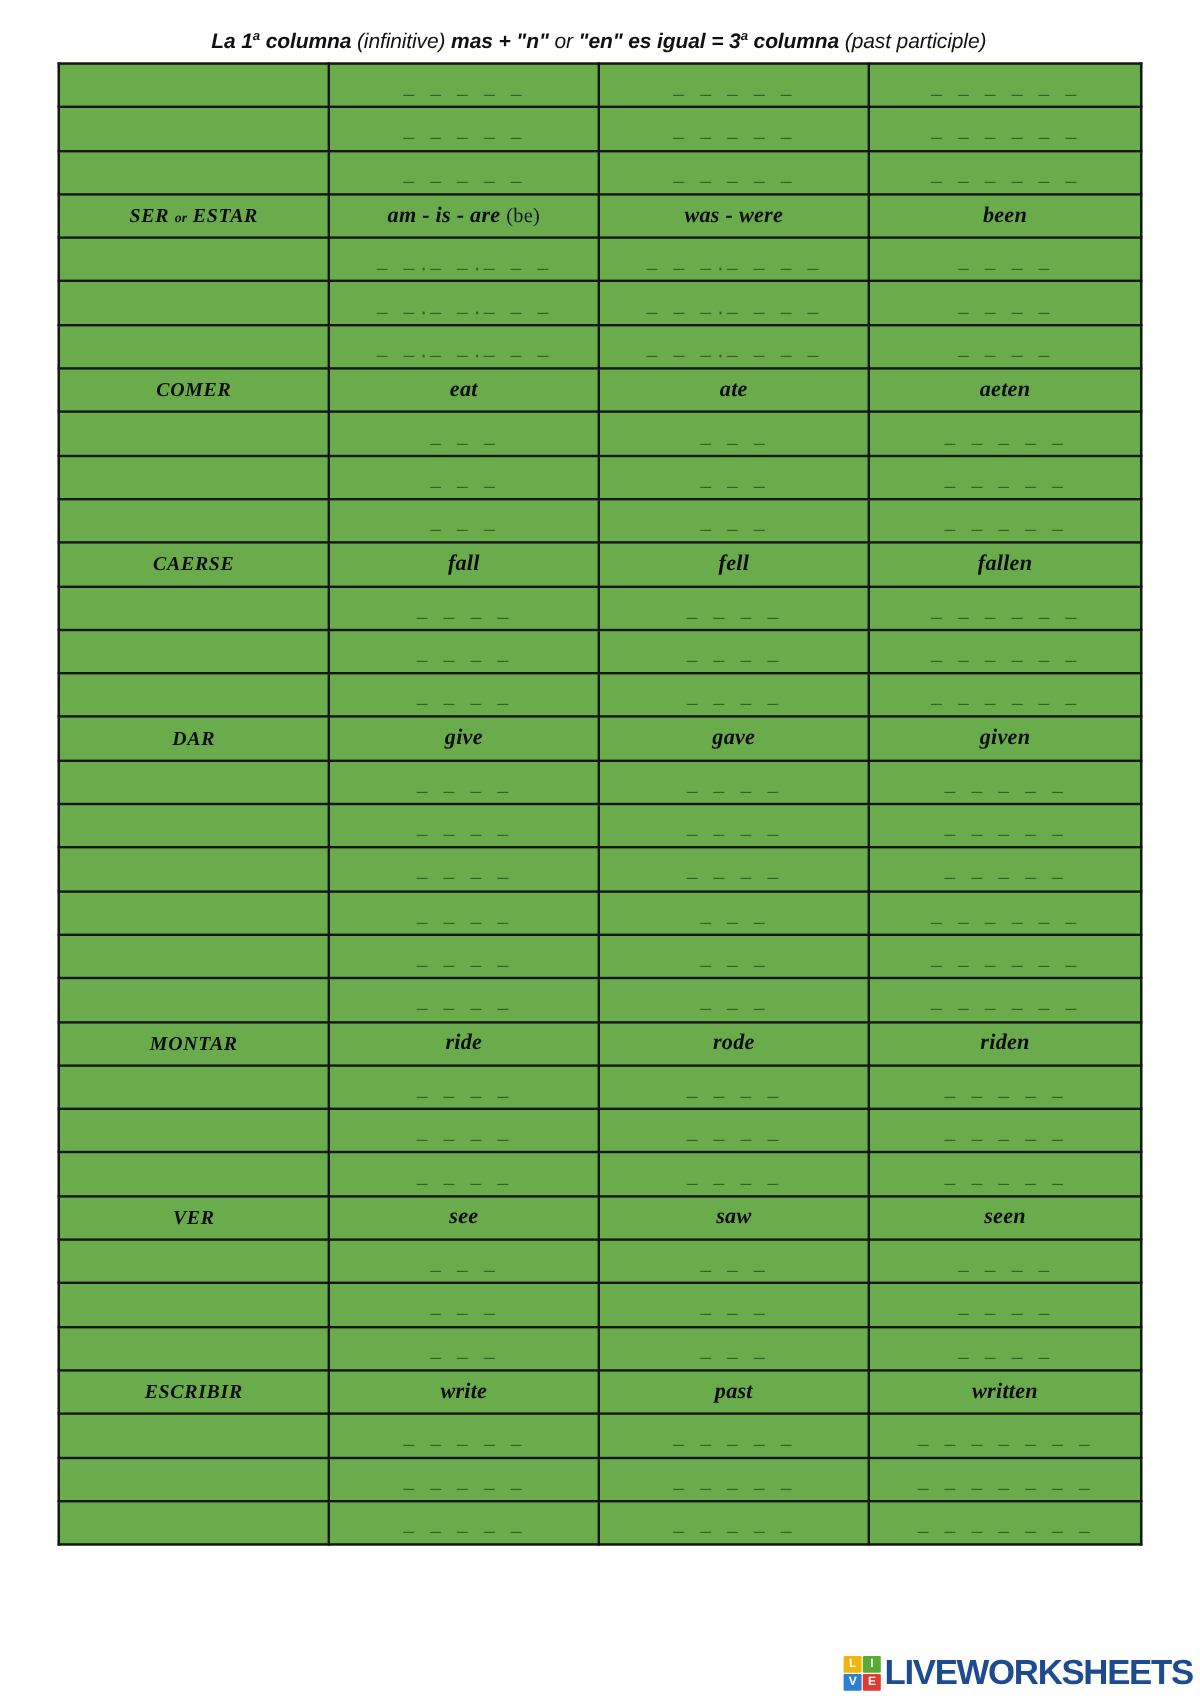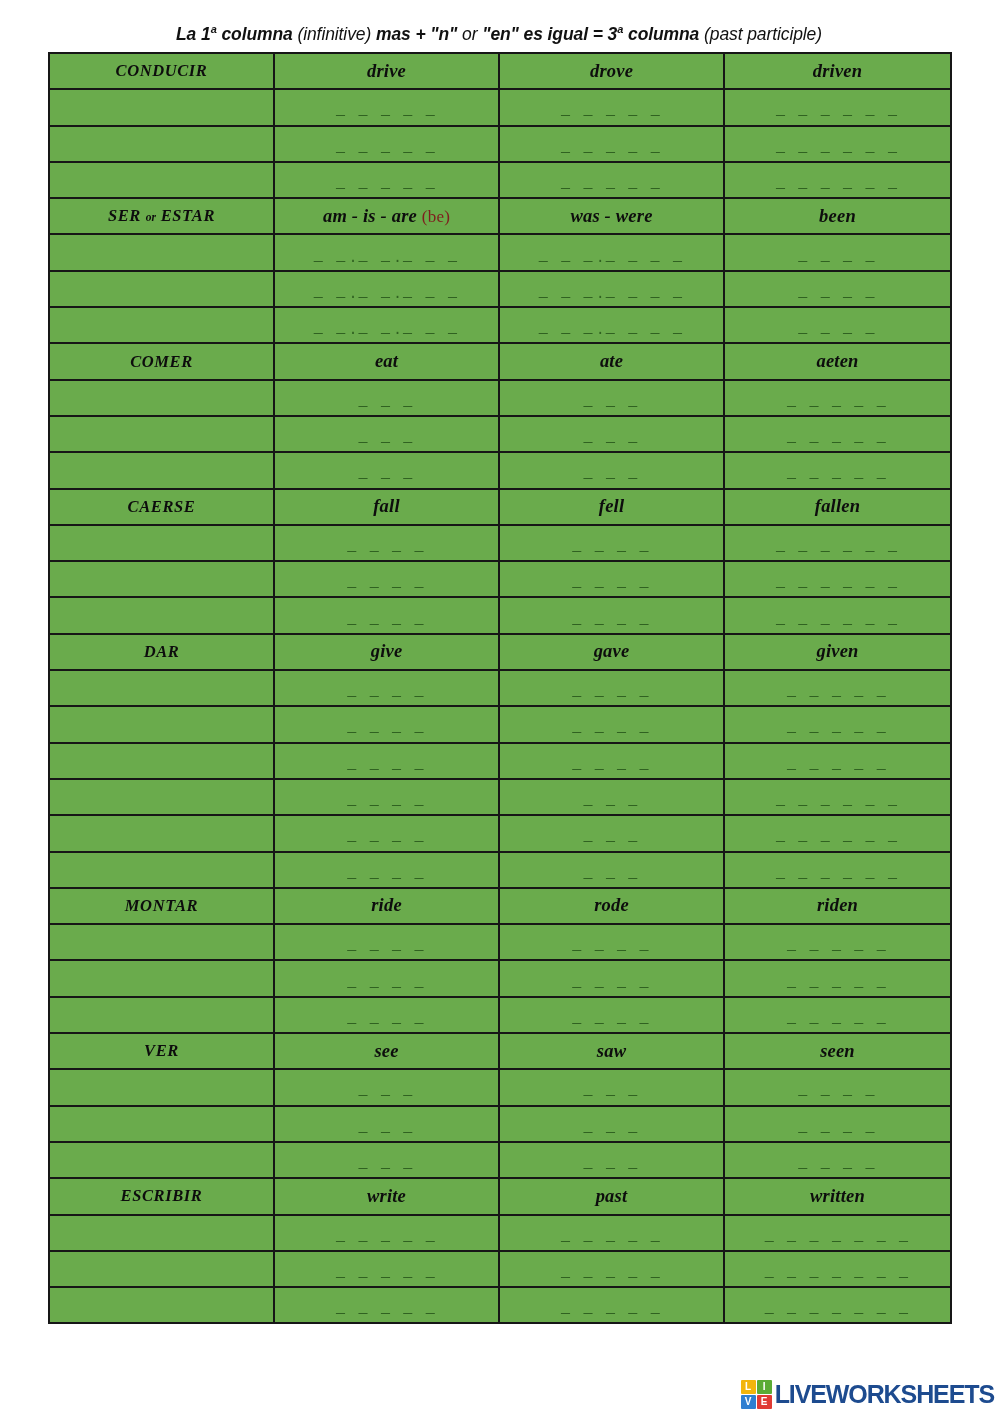--- a/index.html
+++ b/index.html
@@ -81,21 +81,21 @@
   }
   .verb-row td .small-or {
     font-size: 11.5px;
     font-weight: bold;
     font-style: italic;
     letter-spacing: 0;
   }
   .verb-row td .paren {
     font-weight: normal;
     font-style: normal;
-    color: #7f1d1d;
+    color: #0f172a;
     font-size: 17px;
   }
 
   
   .blank-row td {
     font-family: "Liberation Serif", serif;
     color: #2e5b20;
     font-size: 17px;
   }
   .dashes {
@@ -142,21 +142,21 @@
     border-radius: 1px;
     line-height: 1;
   }
   .lw-tile.t-l { background: #f2b50d; }
   .lw-tile.t-i { background: #5aab35; }
   .lw-tile.t-v { background: #2f7fd1; }
   .lw-tile.t-e { background: #e03a34; }
   .lw-word {
     font-family: "Liberation Sans", sans-serif;
     font-weight: bold;
-    font-size: 25px;
+    font-size: 29px;
     letter-spacing: -1.1px;
     color: #1d4b8f;
     line-height: 1;
   }
 </style>
 </head>
 <body>
 
 <div class="page">
 
@@ -165,26 +165,20 @@
   </div>
 
   <table class="verb-table">
     <colgroup>
       <col class="c1">
         <col class="c2">
         <col class="c3">
         <col class="c4">
     </colgroup>
     <tbody id="table-body">
-        <tr class="verb-row">
-          <td class="es"><span>CONDUCIR</span></td>
-          <td><span>drive</span></td>
-          <td><span>drove</span></td>
-          <td><span>driven</span></td>
-        </tr>
         <tr class="blank-row">
           <td></td>
           <td><span class="dashes"><span>— — — — —</span></span></td>
           <td><span class="dashes"><span>— — — — —</span></span></td>
           <td><span class="dashes"><span>— — — — — —</span></span></td>
         </tr>
         <tr class="blank-row">
           <td></td>
           <td><span class="dashes"><span>— — — — —</span></span></td>
           <td><span class="dashes"><span>— — — — —</span></span></td>

